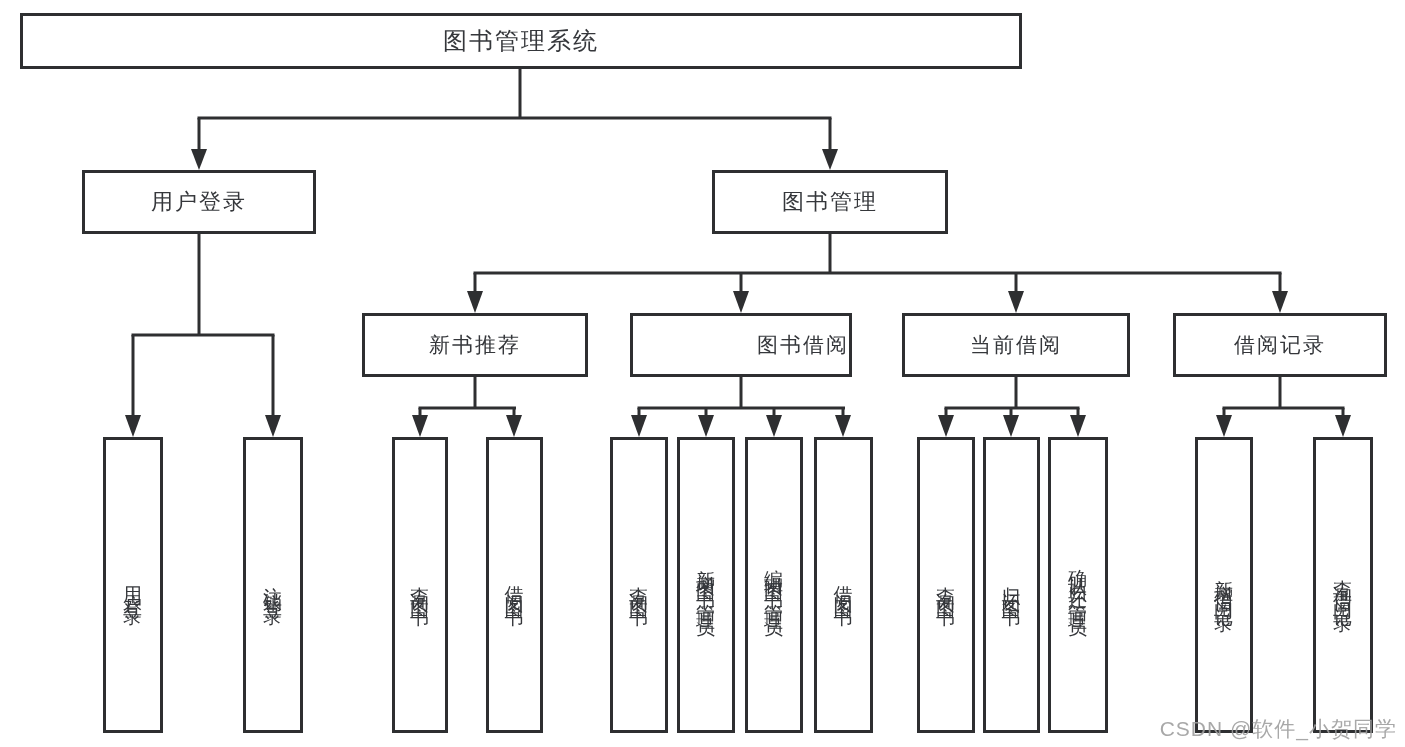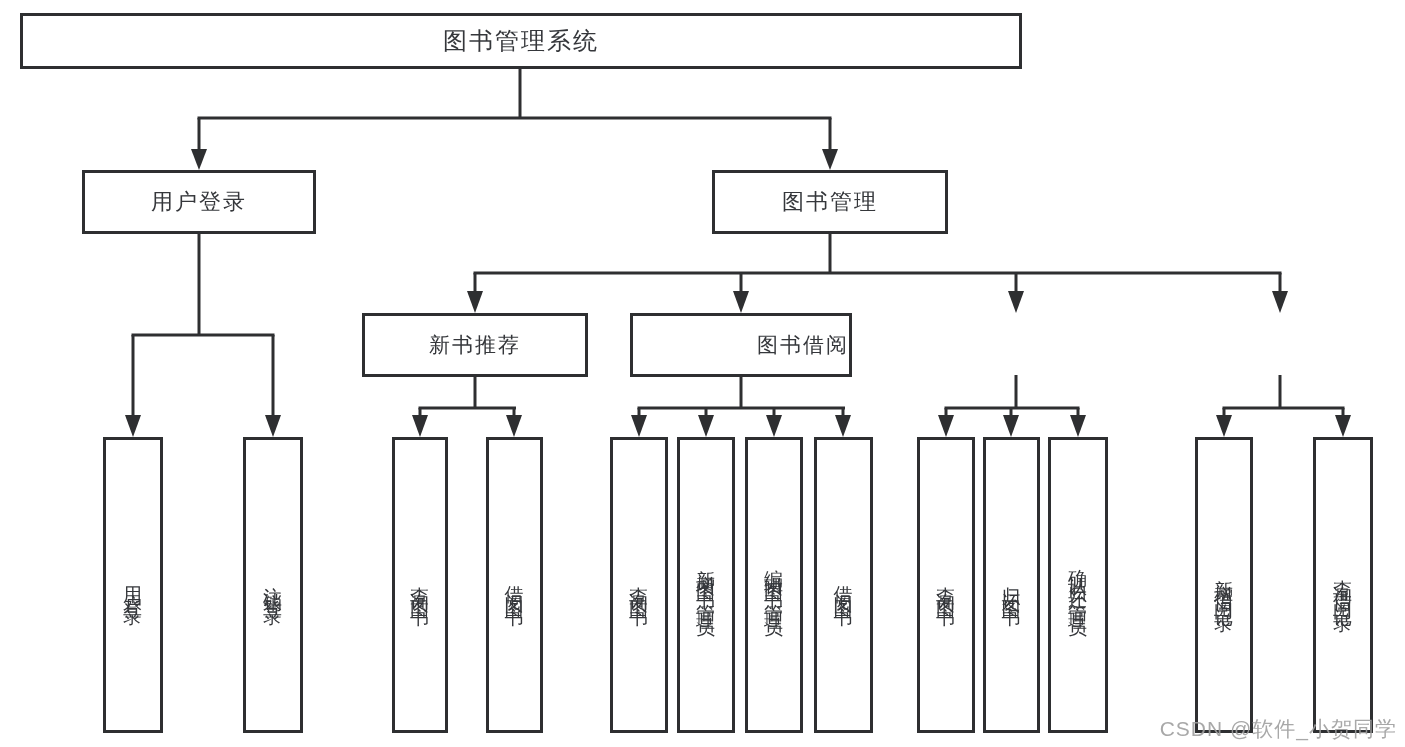--- a/index.html
+++ b/index.html
@@ -168,20 +168,26 @@
   <div class="node lvl2" id="n-book-mgmt">
     <span>图书管理</span>
   </div>
 
   <div class="node lvl3" id="n-new-rec">
     <span>新书推荐</span>
   </div>
   <div class="node lvl3" id="n-book-borrow">
     <span>图书借阅</span>
   </div>
+  <div class="node lvl3" id="n-current-borrow">
+    <span>当前借阅</span>
+  </div>
+  <div class="node lvl3" id="n-borrow-records">
+    <span>借阅记录</span>
+  </div>
 
   <div class="node leaf" id="n-leaf-user-login">
     <span>用户登录</span>
   </div>
   <div class="node leaf" id="n-leaf-logout">
     <span>注销登录</span>
   </div>
 
   <div class="node leaf" id="n-rec-query">
     <span>查询图书</span>

